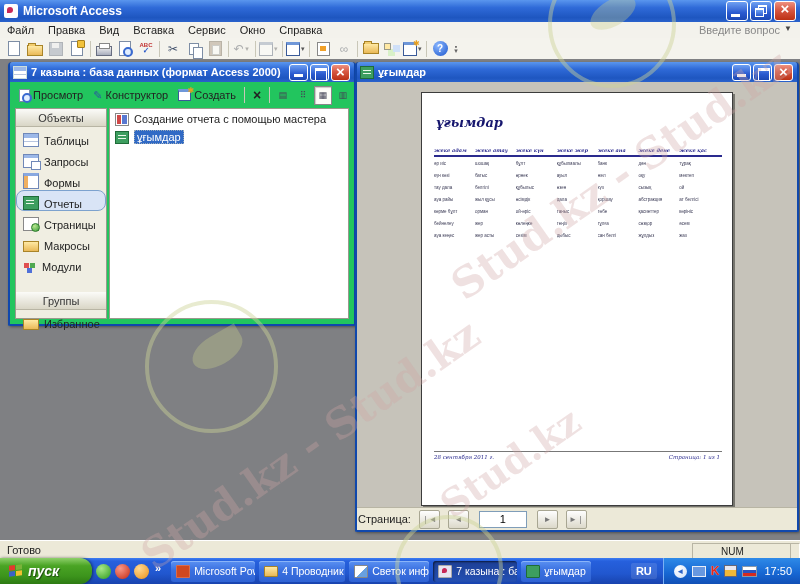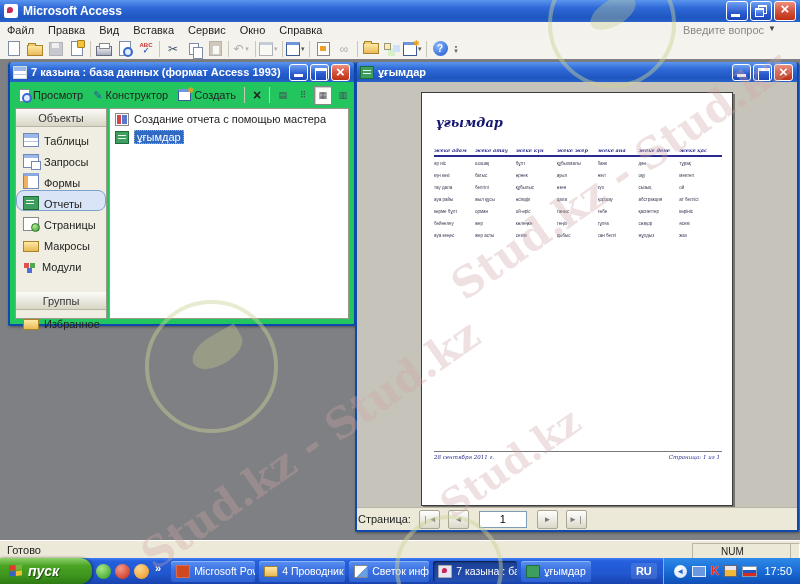--- a/index.html
+++ b/index.html
@@ -13,21 +13,21 @@
   .wb{width:20px;height:18px;border-radius:3px;border:1px solid #fff;position:relative;background:linear-gradient(180deg,#6ea0f2,#2a5ad0 60%,#1c48b4)}
   .wb.close{background:linear-gradient(180deg,#ee9180,#d75742 45%,#bc3115)}
   .wb-min::after{content:"";position:absolute;left:4px;bottom:3px;width:9px;height:3px;background:#fff}
   .wb-restore::before{content:"";position:absolute;left:7px;top:3px;width:7px;height:6px;border:1px solid #fff;border-top-width:2px}
   .wb-restore::after{content:"";position:absolute;left:4px;top:6px;width:7px;height:6px;border:1px solid #fff;border-top-width:2px;background:linear-gradient(180deg,#6ea0f2,#2a5ad0)}
   .wb-max::after{content:"";position:absolute;left:4px;top:3px;width:10px;height:9px;border:1px solid #fff;border-top-width:3px}
   .wb-x::after{content:"×";position:absolute;left:0;top:-2px;width:100%;text-align:center;color:#fff;font-size:15px;font-weight:bold}
   
   .menubar{left:0;top:22px;width:800px;height:16px;background:#f3f2ec;border-bottom:1px solid #d8d5c8;display:flex;align-items:center;font-size:11px;color:#222}
   .menu-item{padding:1px 7px;cursor:default}
-  .question{margin-left:auto;width:150px;display:flex;align-items:flex-start;color:#888;font-size:11px;gap:4px;padding-right:24px}
+  .question{margin-left:auto;width:150px;display:flex;align-items:flex-start;color:#888;font-size:11px;gap:4px;padding-right:8px}
   .question .arrow{color:#444;font-size:8px}
   
   .toolbar{left:0;top:38px;width:800px;height:21px;background:#f4f3ed;border-bottom:1px solid #c6c4b4;display:flex;align-items:center;padding-left:4px;gap:1px}
   .tbi{width:20px;height:18px;display:flex;align-items:center;justify-content:center;position:relative}
   .tsep{width:1px;height:16px;background:#c9c7b8;margin:0 2px}
   .dis{opacity:.42;filter:grayscale(60%)}
   .dd{font-size:7px;color:#555;width:7px;text-align:center}
   .pageic{width:10px;height:13px;background:#fff;border:1px solid #7d8da5;position:relative}
   .mag::after{content:"";position:absolute;right:-3px;bottom:-2px;width:6px;height:6px;border:2px solid #3а6ad0;border:2px solid #3a6ad0;border-radius:50%;background:rgba(215,232,255,.75)}
   .corn::after{content:"";position:absolute;right:-3px;top:-2px;width:6px;height:6px;background:#f2c23a;border:1px solid #a87f18;border-radius:1px}
@@ -244,21 +244,21 @@
       <span>▪</span>
       <span>▾</span>
     </span>
 </div>
 
 <div class="abs workspace">
 
   <div class="xpwin" style="left:8px;top:3px;width:344px;height:262px">
     <div class="xptitle">
       <span class="oi sm oi-table" style="border-color:#cdd"></span>
-      <span style="overflow:hidden;white-space:nowrap;max-width:250px">7 казына : база данных (формат Access 1993)</span>
+      <span style="overflow:hidden;white-space:nowrap;max-width:250px">7 казына : база данных (формат Access 2000)</span>
       <span class="winbtns">
         <span class="wb wb-min"></span>
         <span class="wb wb-max"></span>
         <span class="wb close wb-x"></span>
       </span>
     </div>
     <div class="xpbody">
       <div class="db-toolbar">
         <span class="dbtn">
             <span class="pageic mag" style="width:9px;height:11px"></span>

